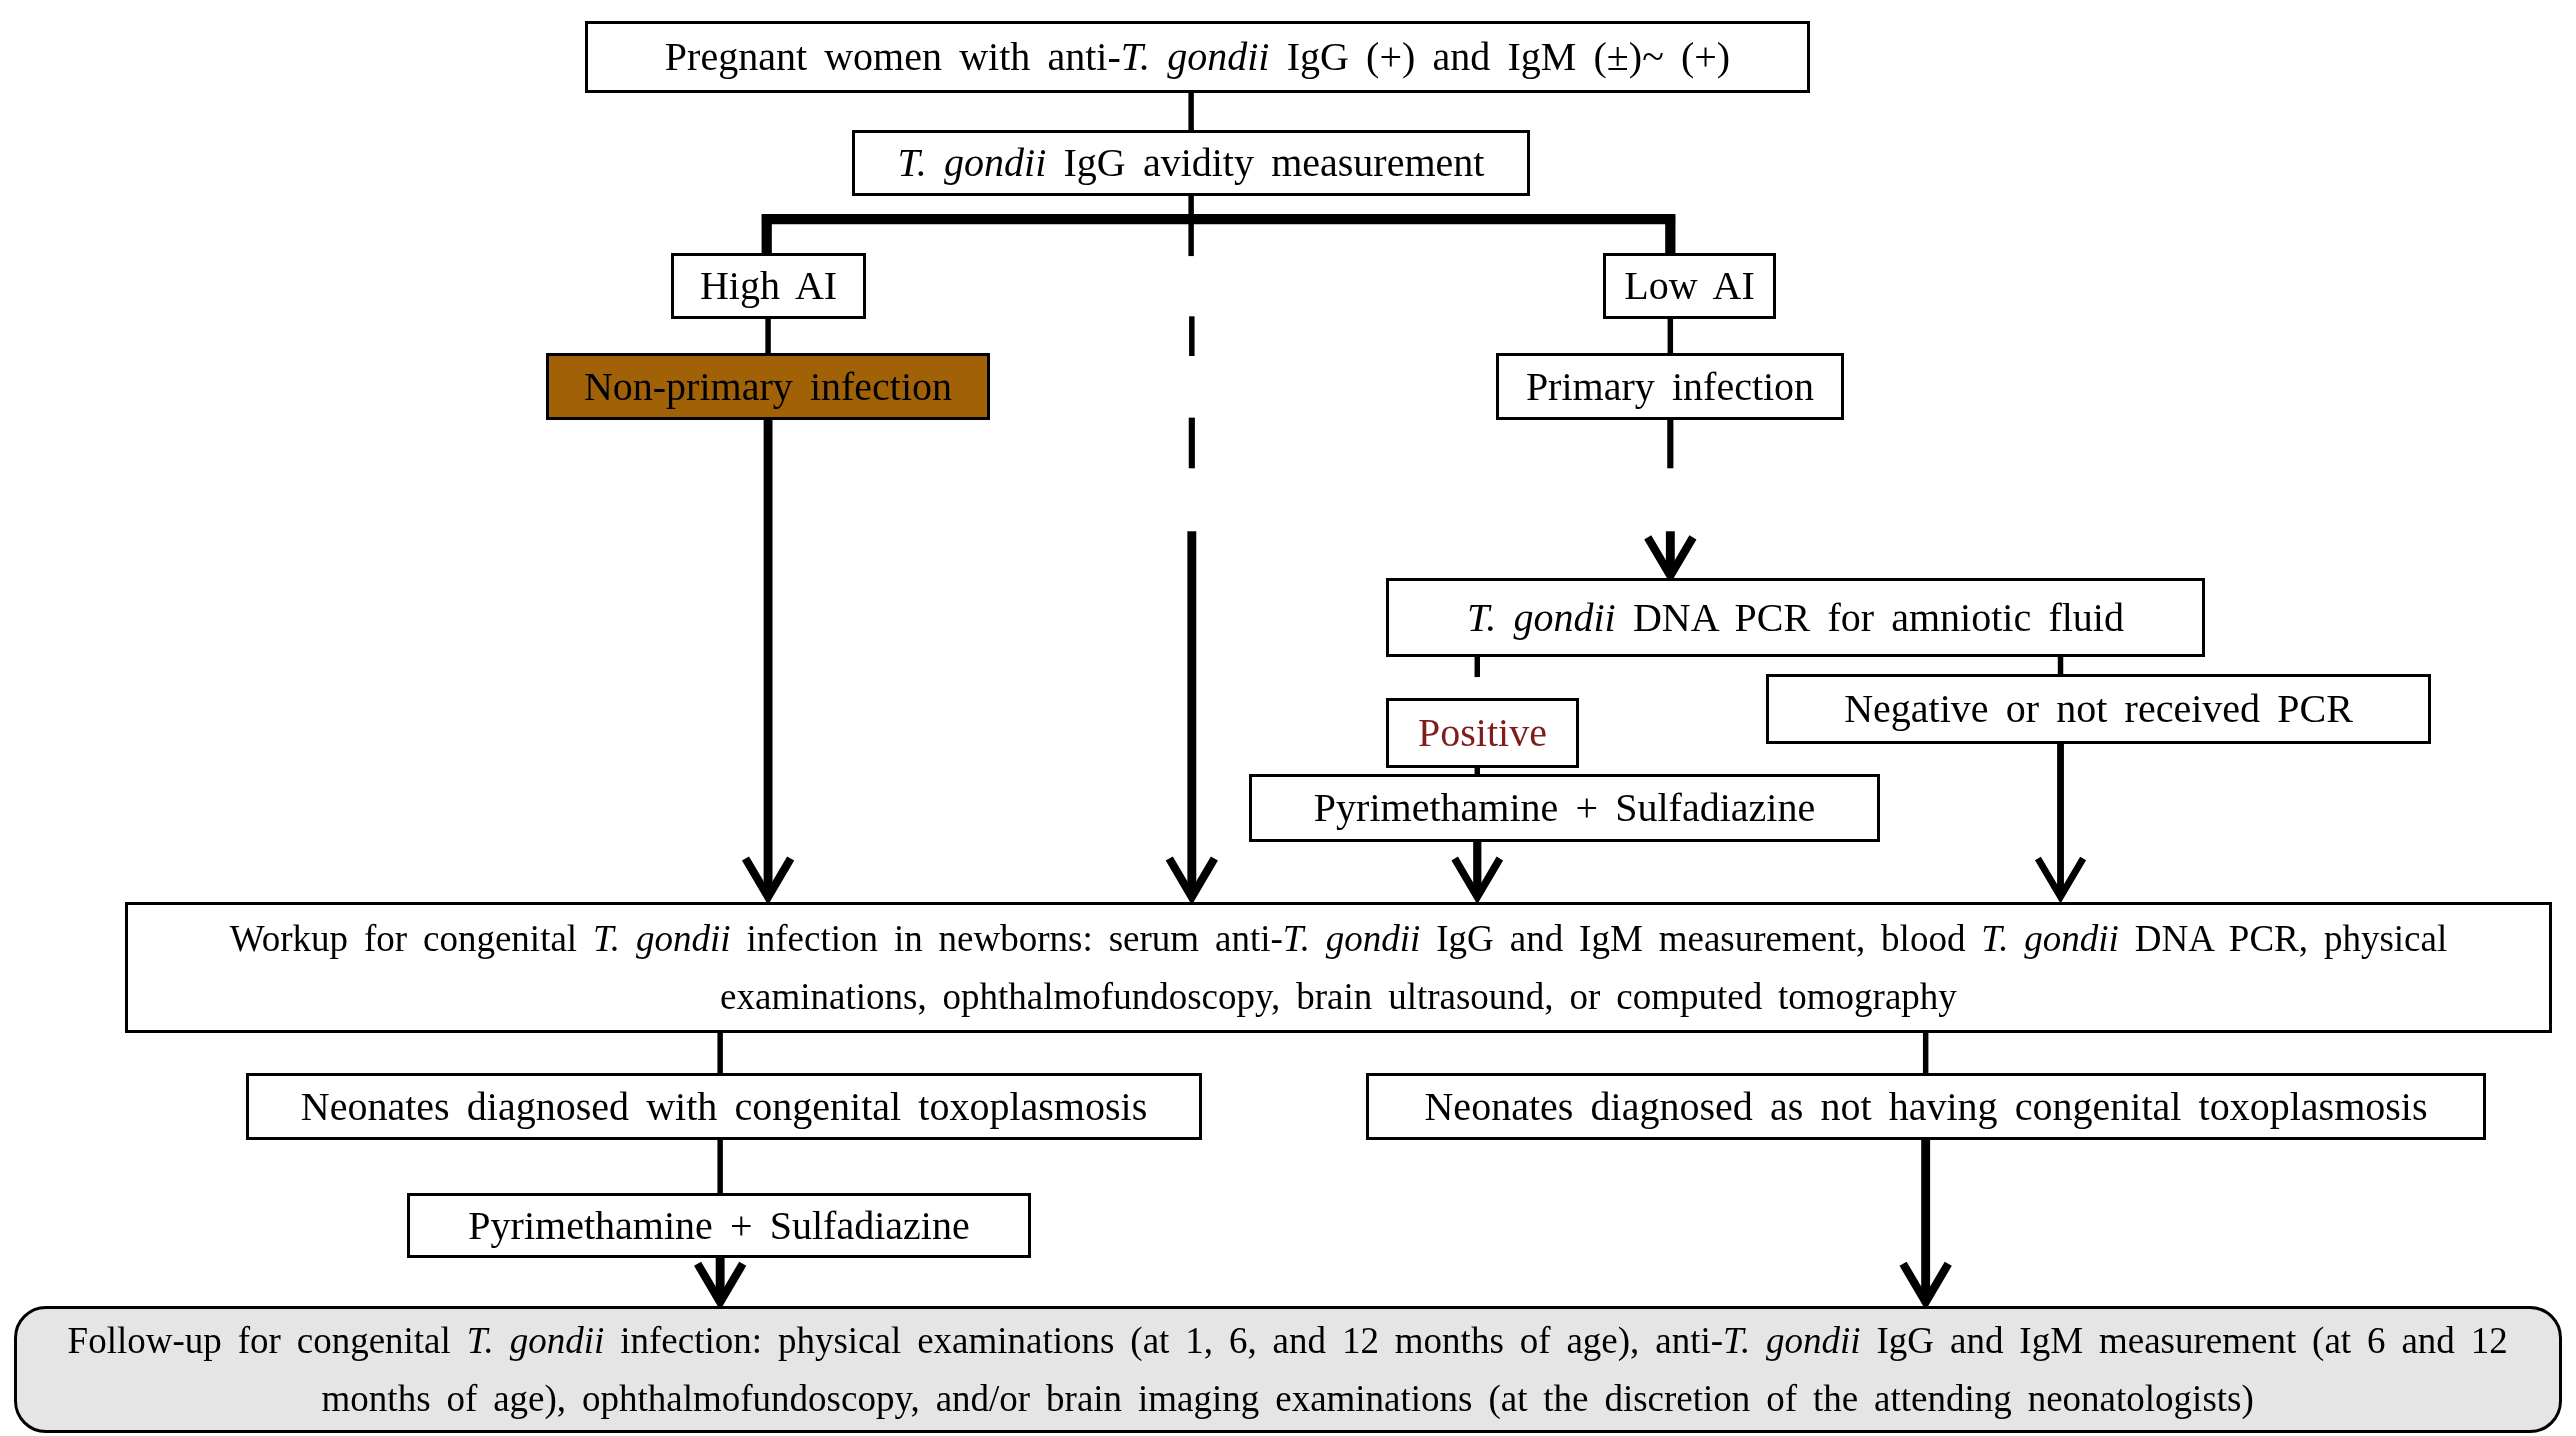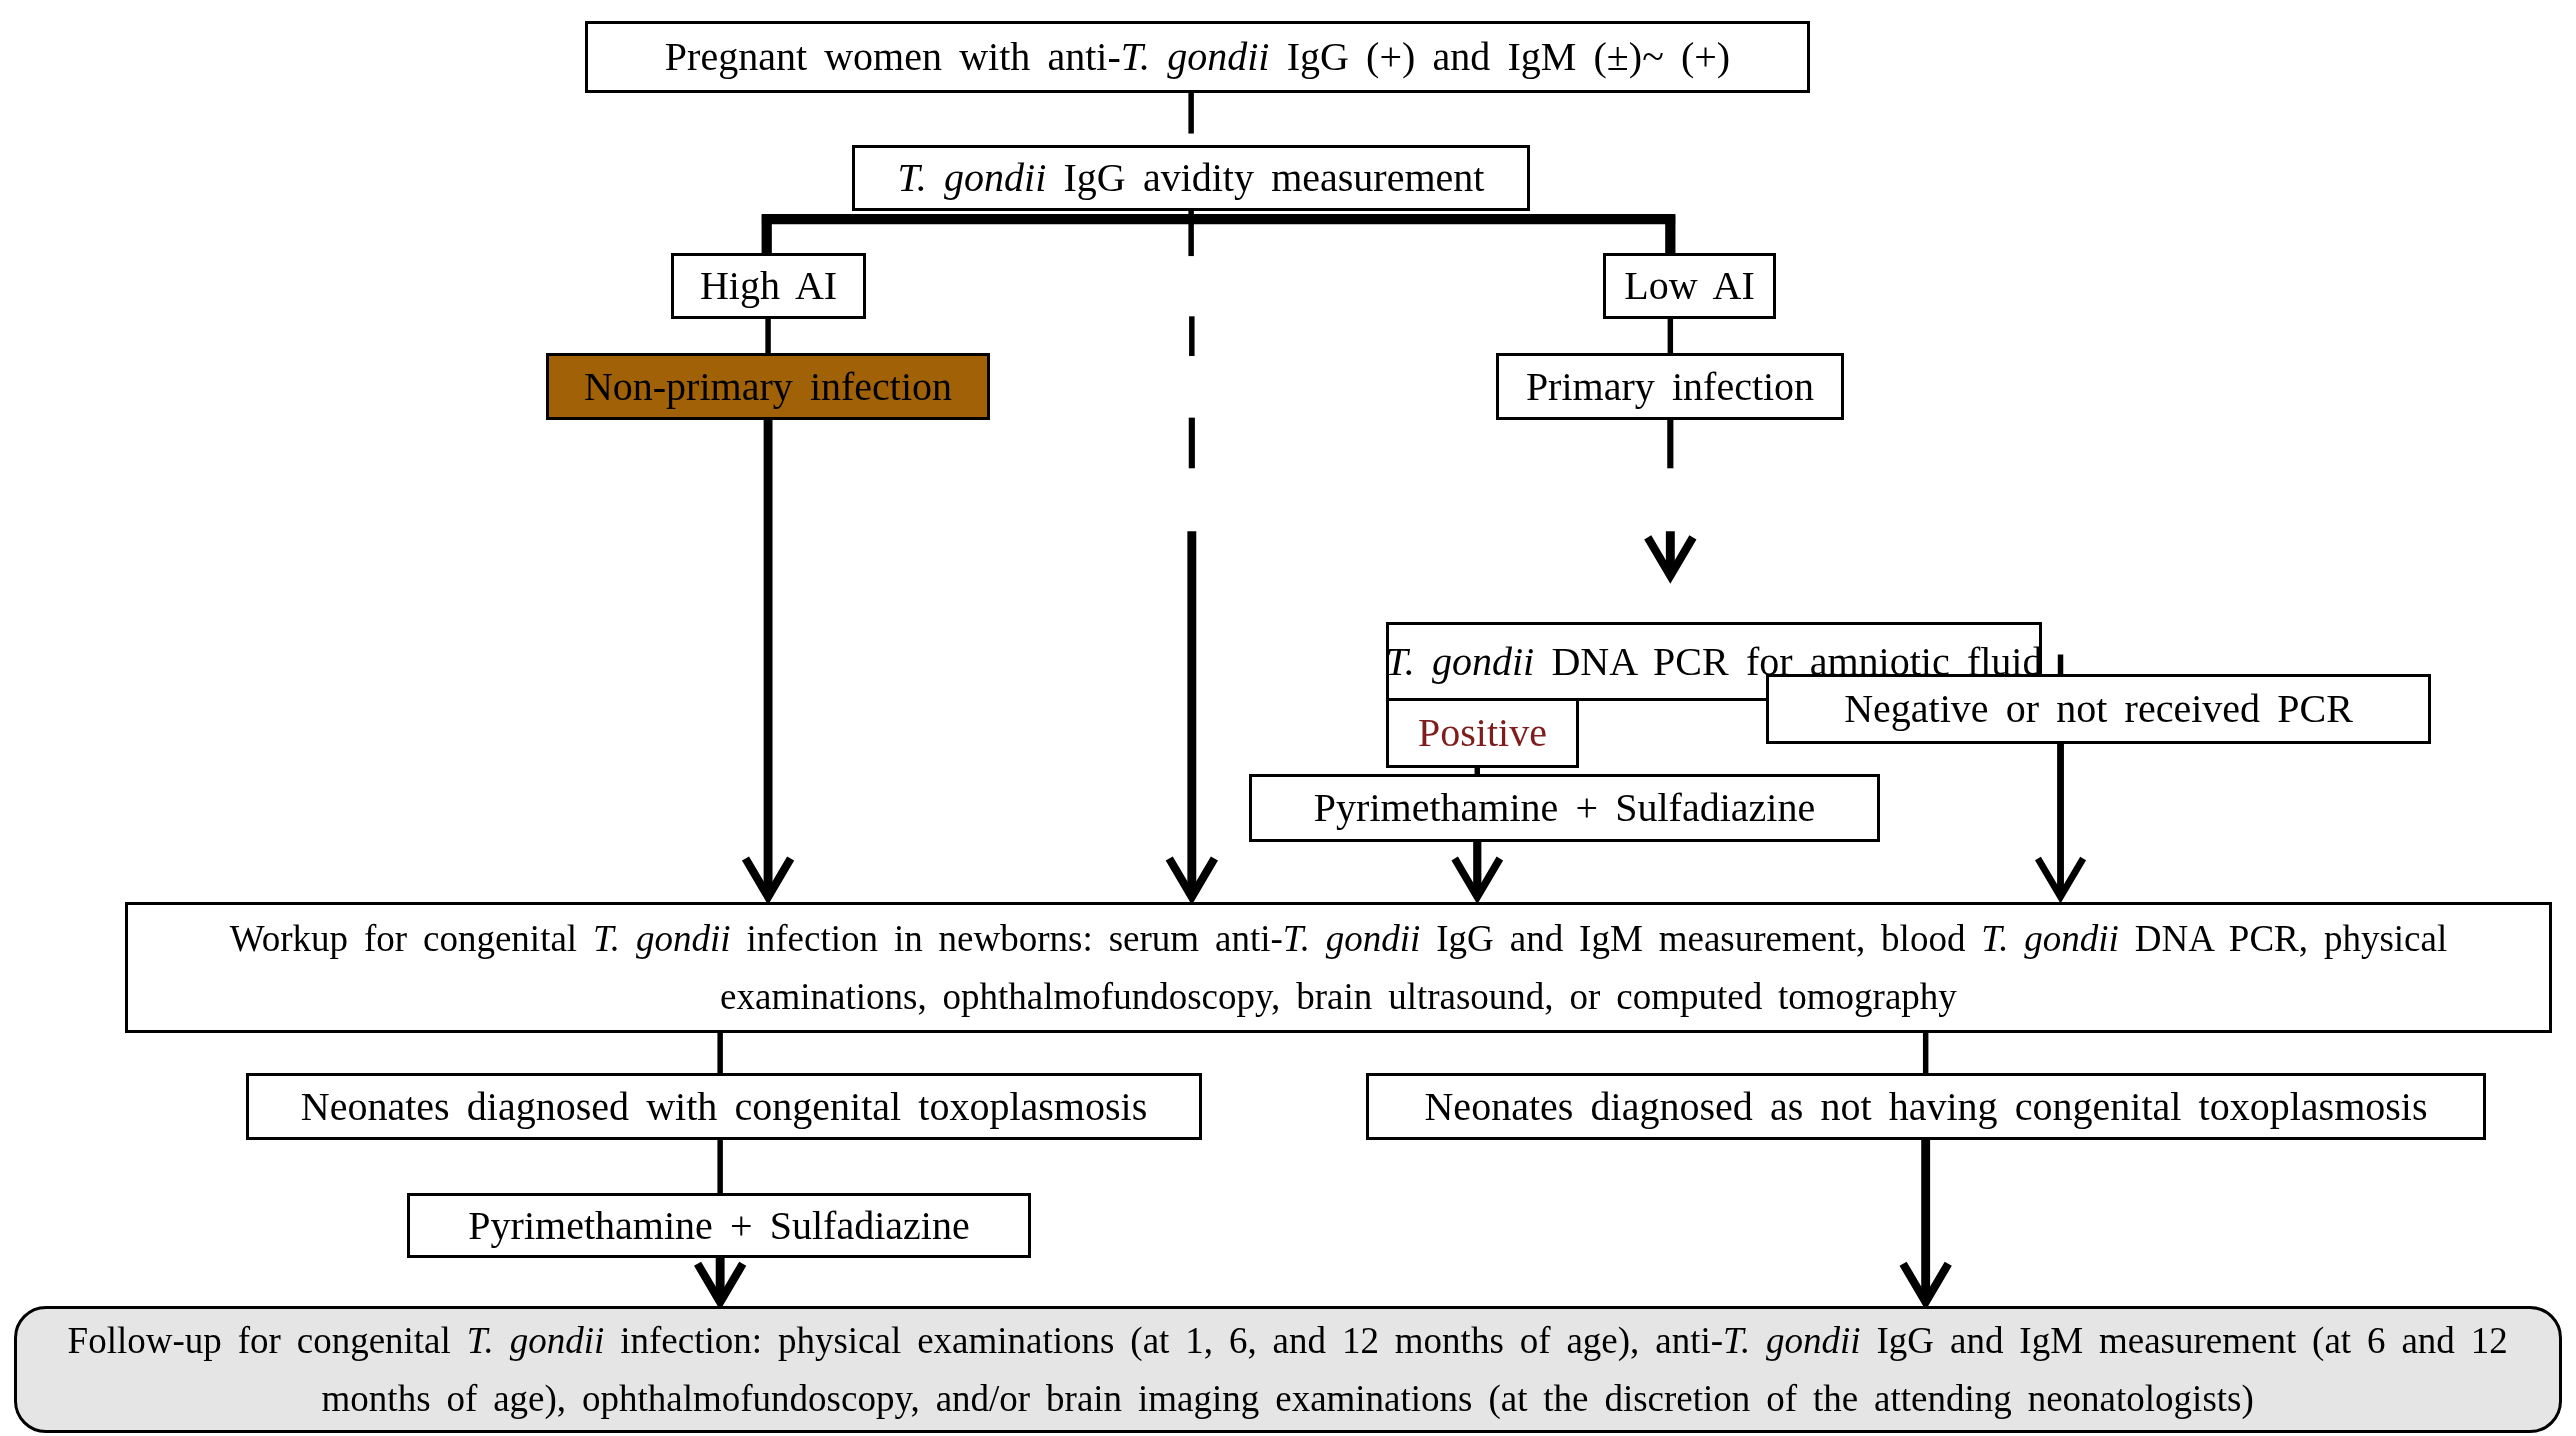--- a/index.html
+++ b/index.html
@@ -24,29 +24,29 @@
     white-space:nowrap;
   }
   .node.multiline{
     white-space:normal;
     font-size:37px;
     line-height:1.55;
     padding:0 20.5px;
   }
   
   #b-pregnant   {left:585px;  top:20.5px;   width:1225px; height:72px;}
-  #b-avidity    {left:852px; top:145px;  width:678px;  height:66px;}
+  #b-avidity    {left:852px; top:130px;  width:678px;  height:66px;}
   #b-high      {left:671px;  top:253px;  width:195px;  height:66px;}
   #b-borderline{left:1046px; top:253px;  width:290px;  height:66px;}
   #b-low       {left:1603px; top:253px;  width:173px;  height:66px;}
   #b-nonprimary{left:546px;  top:353px;  width:444px;  height:67px;}
   #b-equivocal {left:1078px; top:353px;  width:227px;  height:67px;}
   #b-primary   {left:1496px; top:353px;  width:348px;  height:67px;}
   #b-spiramycin{left:1068px; top:466px;  width:791px; height:68px;}
-  #b-pcr       {left:1386px; top:578px;  width:656px; height:79px;margin-top:44px;}
+  #b-pcr       {left:1386px; top:578px;  width:819px; height:79px;}
   #b-positive  {left:1386px; top:674px;  width:193px;  height:70px;}
   #b-negative  {left:1766px; top:674px;  width:665px;  height:70px;}
   #b-pyr1      {left:1249px; top:774px; width:631px;  height:68px;}
   #b-workup    {left:125px;  top:902px; width:2427px; height:131px;}
   #b-neo-pos   {left:246px;  top:1073px; width:956px; height:67px;}
   #b-neo-neg   {left:1366px; top:1073px; width:1120px; height:67px;}
   #b-pyr2      {left:407px;  top:1193px; width:624px;  height:65px;}
   #b-followup  {left:13.7px;   top:1306px; width:2548px; height:127px;}
 </style>
 </head>

